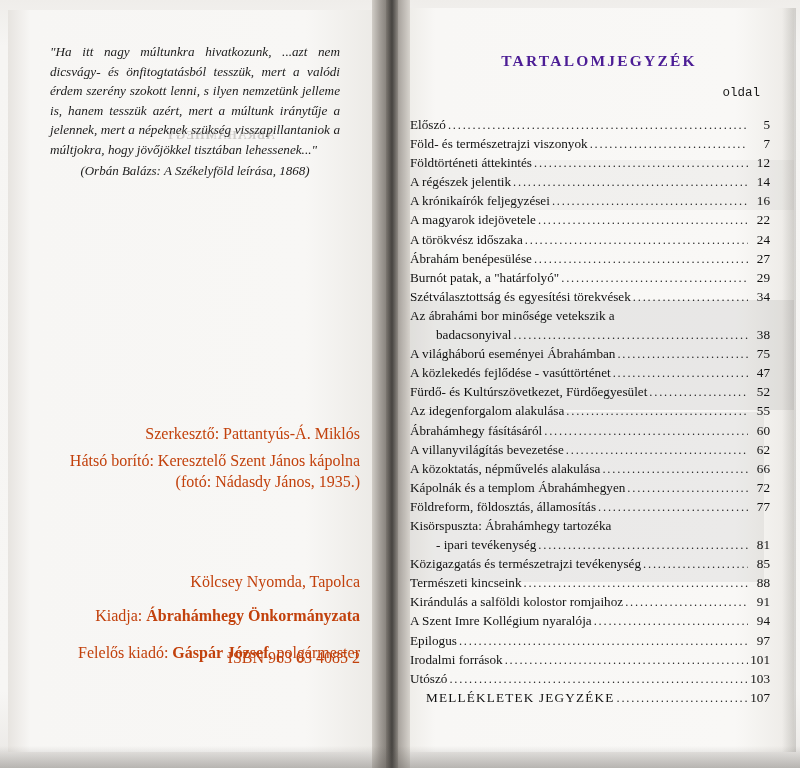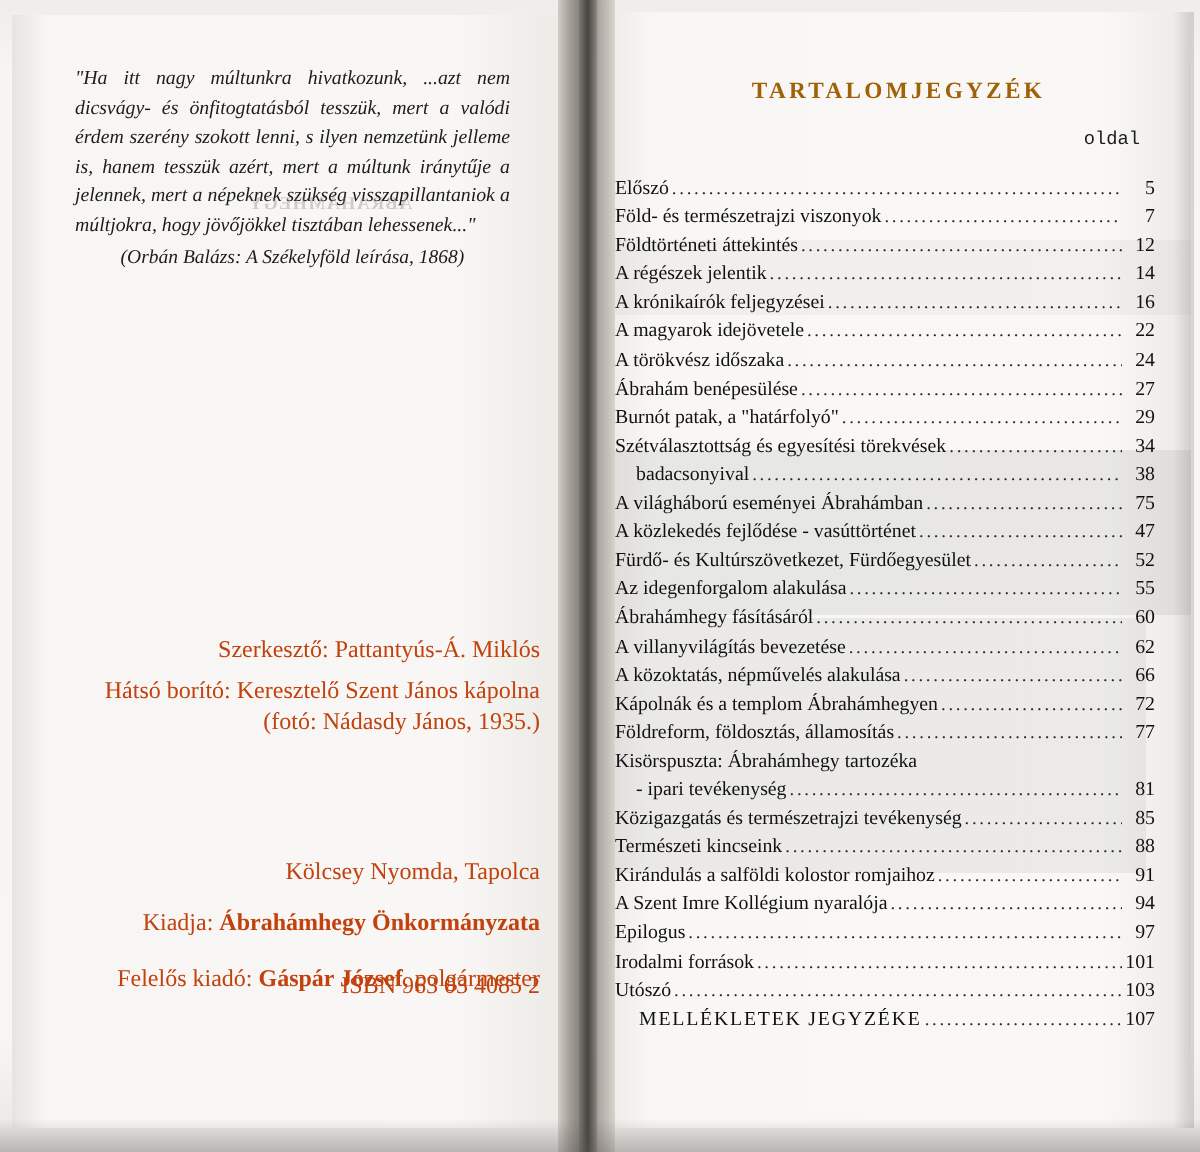--- a/index.html
+++ b/index.html
@@ -114,21 +114,21 @@
 
   
   .toc-title {
     position: absolute;
     left: 404px; top: 52px;
     width: 390px;
     text-align: center;
     font-size: 15.5px;
     font-weight: bold;
     letter-spacing: 2.2px;
-    color: #a16207;
+    color: #4c1d95;
   }
   .oldal {
     position: absolute;
     right: 40px; top: 86px;
     font-size: 12.5px;
     color: #1a1a1a;
     font-family: Liberation Mono, monospace;
   }
   .toc {
     position: absolute;
@@ -153,21 +153,21 @@
     letter-spacing: 1.8px;
     color: #2a2a2a;
     padding: 0 2px;
     font-size: 12.5px;
   }
   .toc-row .pg {
     flex: 0 0 auto;
     text-align: right;
     min-width: 22px;
   }
-  .toc-row.indent .lbl { padding-left: 14px; }
+  .toc-row.indent .lbl { padding-left: 26px; }
   .toc-row.nodots .dots { visibility: hidden; }
   .toc-row.last .lbl { letter-spacing: 1.2px; margin-left: 16px; }
 
   
   .smudge {
     position: absolute;
     pointer-events: none;
     background: rgba(120,120,118,0.13);
   }
   .smudge-a { left: 404px; top: 300px; width: 390px; height: 110px; background: rgba(118,118,116,0.12); }
@@ -262,20 +262,25 @@
       <div class="toc-row">
         <span class="lbl">Burnót patak, a "határfolyó"</span>
         <span class="dots">........................................................................................................................</span>
         <span class="pg">29</span>
       </div>
       <div class="toc-row">
         <span class="lbl">Szétválasztottság és egyesítési törekvések</span>
         <span class="dots">........................................................................................................................</span>
         <span class="pg">34</span>
       </div>
+      <div class="toc-row nodots">
+        <span class="lbl">Az ábrahámi bor minősége vetekszik a</span>
+        <span class="dots">........................................................................................................................</span>
+        <span class="pg"></span>
+      </div>
       <div class="toc-row indent">
         <span class="lbl">badacsonyival</span>
         <span class="dots">........................................................................................................................</span>
         <span class="pg">38</span>
       </div>
       <div class="toc-row">
         <span class="lbl">A világháború eseményei Ábrahámban</span>
         <span class="dots">........................................................................................................................</span>
         <span class="pg">75</span>
       </div>

